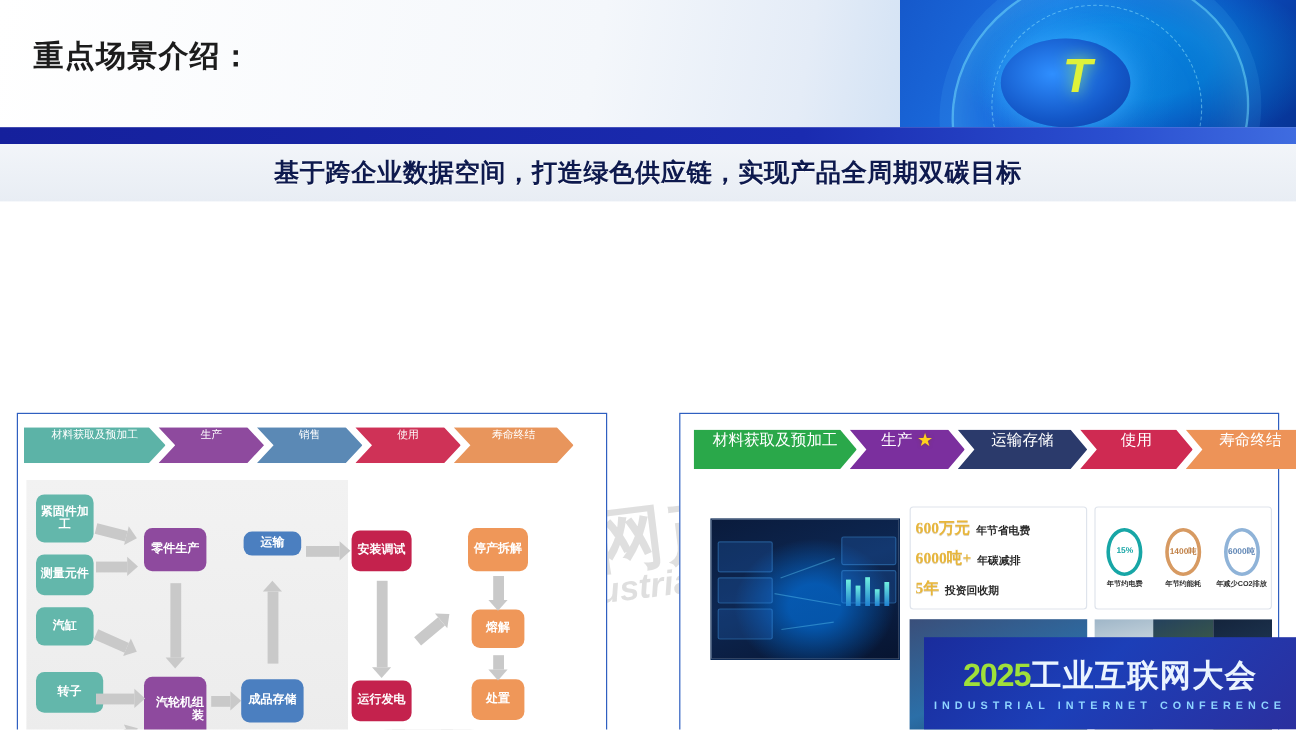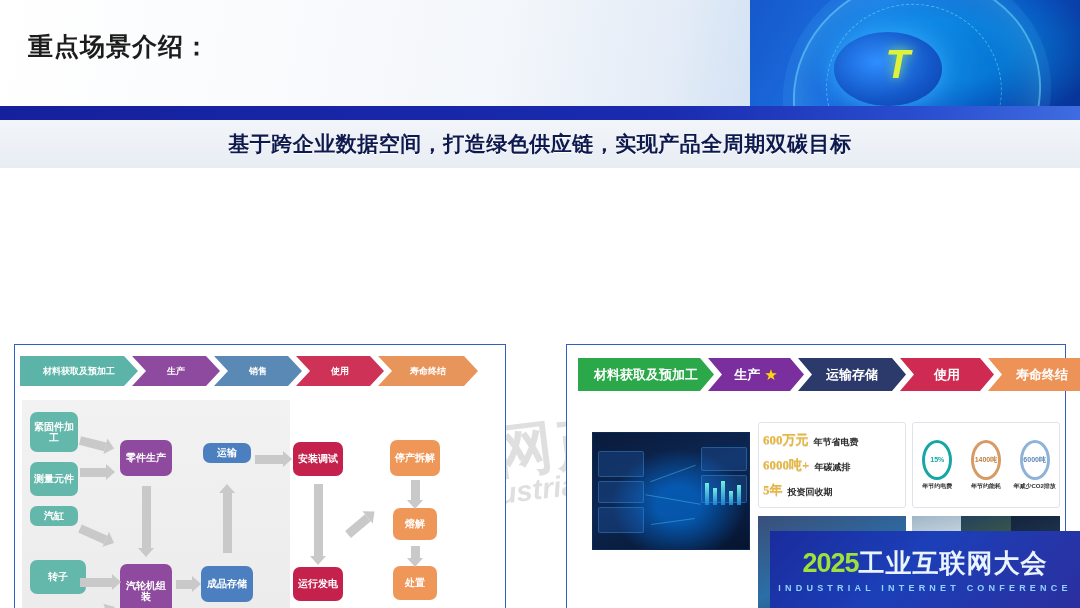--- a/index.html
+++ b/index.html
@@ -128,22 +128,22 @@
     position: absolute; background: #ffffff;
     border: 1.5px solid #2f5fc0;
   }
   .panel-left  { left: 14px;  top: 176px; width: 492px; height: 345px; }
   .panel-right { left: 566px; top: 176px; width: 500px; height: 300px; }
 
   
   .chev-row { position: absolute; display: flex; }
   .chev {
     position: relative; height: 30px;
-    display: flex; align-items: center; justify-content: center;
-    color: #fff; font-weight: 700; white-space: nowrap;
+    display: flex; align-items: flex-start; justify-content: center;
+    color: #fff; font-weight: 400; white-space: nowrap;
     clip-path: polygon(0 0, calc(100% - 14px) 0, 100% 50%, calc(100% - 14px) 100%, 0 100%);
     margin-right: -6px;
   }
   .chev.notch {
     clip-path: polygon(0 0, calc(100% - 14px) 0, 100% 50%, calc(100% - 14px) 100%, 0 100%, 14px 50%);
   }
   
   .chev-left { left: 20px; top: 188px; }
   .chev-left .chev { font-size: 9px; }
   
@@ -159,21 +159,21 @@
     position: absolute; left: 22px; top: 232px; width: 268px; height: 282px;
     background: linear-gradient(180deg,#f2f2f2 0%, #eaeaea 100%);
   }
   .node {
     position: absolute; border-radius: 7px;
     display: flex; align-items: center; justify-content: center;
     text-align: center; color: #fff; font-size: 10px; font-weight: 700;
     line-height: 1.15; padding: 2px;
   }
   .n-teal   { background: #63b7ab; }
-  .n-purple { background: #8e4a9e; }
+  .n-purple { background: #8e4a9e; text-align: right; }
   .n-blue   { background: #4b7fc0; }
   .n-crim   { background: #c4224d; }
   .n-orange { background: #ef9759; }
 
   .arrow {
     position: absolute; background: #c9c9c9;
   }
   .arr-h { height: 9px; }
   .arr-h:after {
     content:""; position:absolute; right:-9px; top:-4px;
@@ -331,21 +331,21 @@
     </div>
 
     <div class="flow-bg"></div>
 
     <div class="node n-teal" style="left:30px;top:244px;width:48px;height:40px">
       <span>紧固件加工</span>
     </div>
     <div class="node n-teal" style="left:30px;top:294px;width:48px;height:34px">
       <span>测量元件</span>
     </div>
-    <div class="node n-teal" style="left:30px;top:338px;width:48px;height:20px">
+    <div class="node n-teal" style="left:30px;top:338px;width:48px;height:32px">
       <span>汽缸</span>
     </div>
     <div class="node n-teal" style="left:30px;top:392px;width:56px;height:34px">
       <span>转子</span>
     </div>
 
     <div class="node n-purple" style="left:120px;top:272px;width:52px;height:36px">
       <span>零件生产</span>
     </div>
     <div class="node n-purple" style="left:120px;top:396px;width:52px;height:54px">

